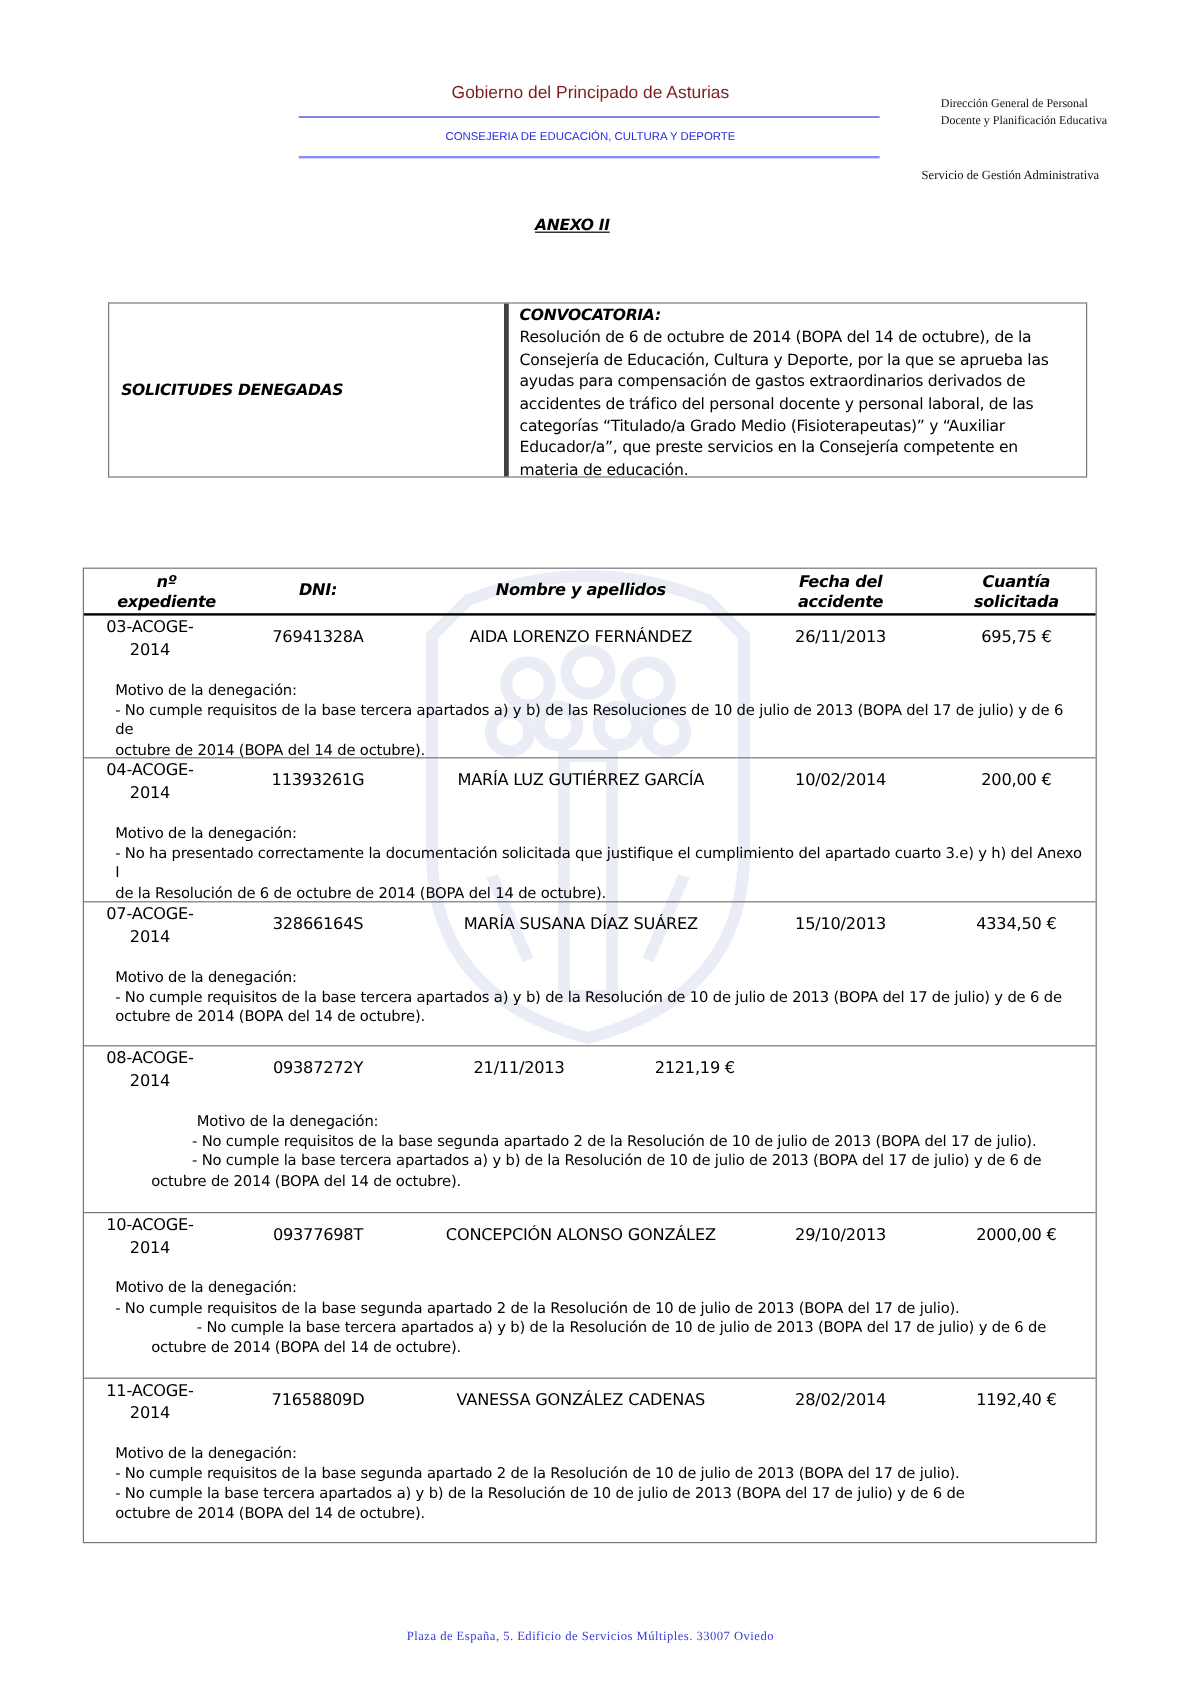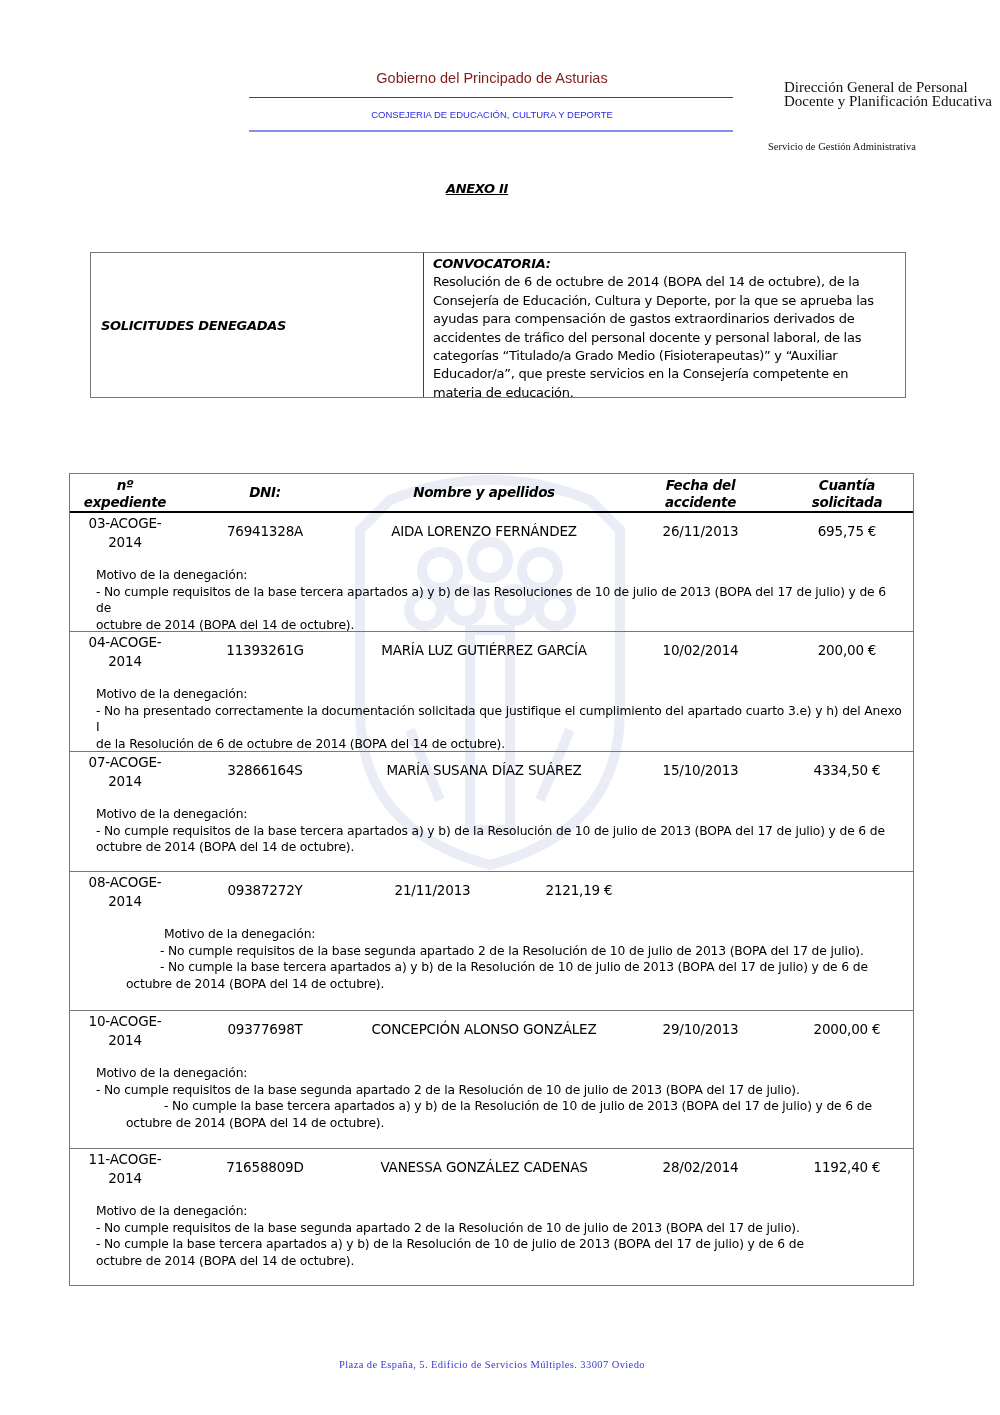--- a/index.html
+++ b/index.html
@@ -7,47 +7,47 @@
            font-family: "DejaVu Sans", sans-serif; color: #000; }
 
     
     .gov-title { position: absolute; left: 250px; width: 484px; top: 70px; text-align: center;
                  font-family: "Liberation Sans", sans-serif; font-size: 14.5px; color: #7f1d1d; }
     .rule1 { position: absolute; left: 249px; width: 484px; top: 97px; height: 0; border-top: 1px solid #3333e0; }
     .gov-sub { position: absolute; left: 250px; width: 484px; top: 109px; text-align: center;
                font-family: "Liberation Sans", sans-serif; font-size: 9.5px; color: #2a2adf; }
     .rule2 { position: absolute; left: 249px; width: 484px; top: 130px; height: 0; border-top: 2px solid #8c8cf0; }
     .dept { position: absolute; left: 784px; top: 80px; font-family: "Liberation Serif", serif;
-            font-size: 15px; line-height: 14px; color: #111; }
+            font-size: 10px; line-height: 14px; color: #111; }
     .service { position: absolute; left: 768px; top: 141px; font-family: "Liberation Serif", serif;
                font-size: 10.5px; color: #111; text-align: right; }
 
     .anexo { position: absolute; left: 0; width: 954px; top: 181px; text-align: center;
              font-size: 13px; font-weight: bold; font-style: italic; text-decoration: underline;
              letter-spacing: -0.3px; }
 
     
     .summary { position: absolute; left: 90px; top: 252px; width: 816px; height: 146px;
                border: 1px solid #777; display: flex; box-sizing: border-box; }
-    .summary .left { width: 333px; border-right: 1px solid #404040; display: flex; align-items: center;
+    .summary .left { width: 333px; border-right: 4px solid #404040; display: flex; align-items: center;
                      padding-left: 10px; box-sizing: border-box; }
     .summary .left span { font-weight: bold; font-style: italic; font-size: 13px; letter-spacing: -0.3px; }
     .summary .right { flex: 1; padding: 2px 8px 0 9px; font-size: 13px; line-height: 18.4px; letter-spacing: -0.25px; }
     .summary .right .conv { font-weight: bold; font-style: italic; display: block; }
 
     
     .watermark { position: absolute; left: 330px; top: 470px; width: 320px; height: 400px; opacity: 0.09; }
 
     
     .table { position: absolute; left: 69px; top: 473px; width: 845px; border: 1px solid #777;
              border-bottom: 1px solid #777; box-sizing: border-box; }
     .thead { display: flex; height: 37px; border-bottom: 2px solid #000; }
     .th { font-weight: bold; font-style: italic; font-size: 13.5px; line-height: 17px;
           display: flex; align-items: center; justify-content: center; text-align: center; letter-spacing: -0.3px; }
-    .c1 { width: 110px; }
+    .c1 { width: 110px; justify-content: flex-end; }
     .c2 { width: 170px; }
     .c3 { width: 268px; }
     .c4 { width: 165px; }
     .c5 { width: 128px; }
     .th.c1 { align-items: flex-end; }
     .th.c4, .th.c5 { align-items: flex-end; }
 
     .record { border-bottom: 1px solid #777; position: relative; }
     .record:last-child { border-bottom: none; }
     .rmain { display: flex; height: 40px; font-size: 13.5px; letter-spacing: -0.2px; }

